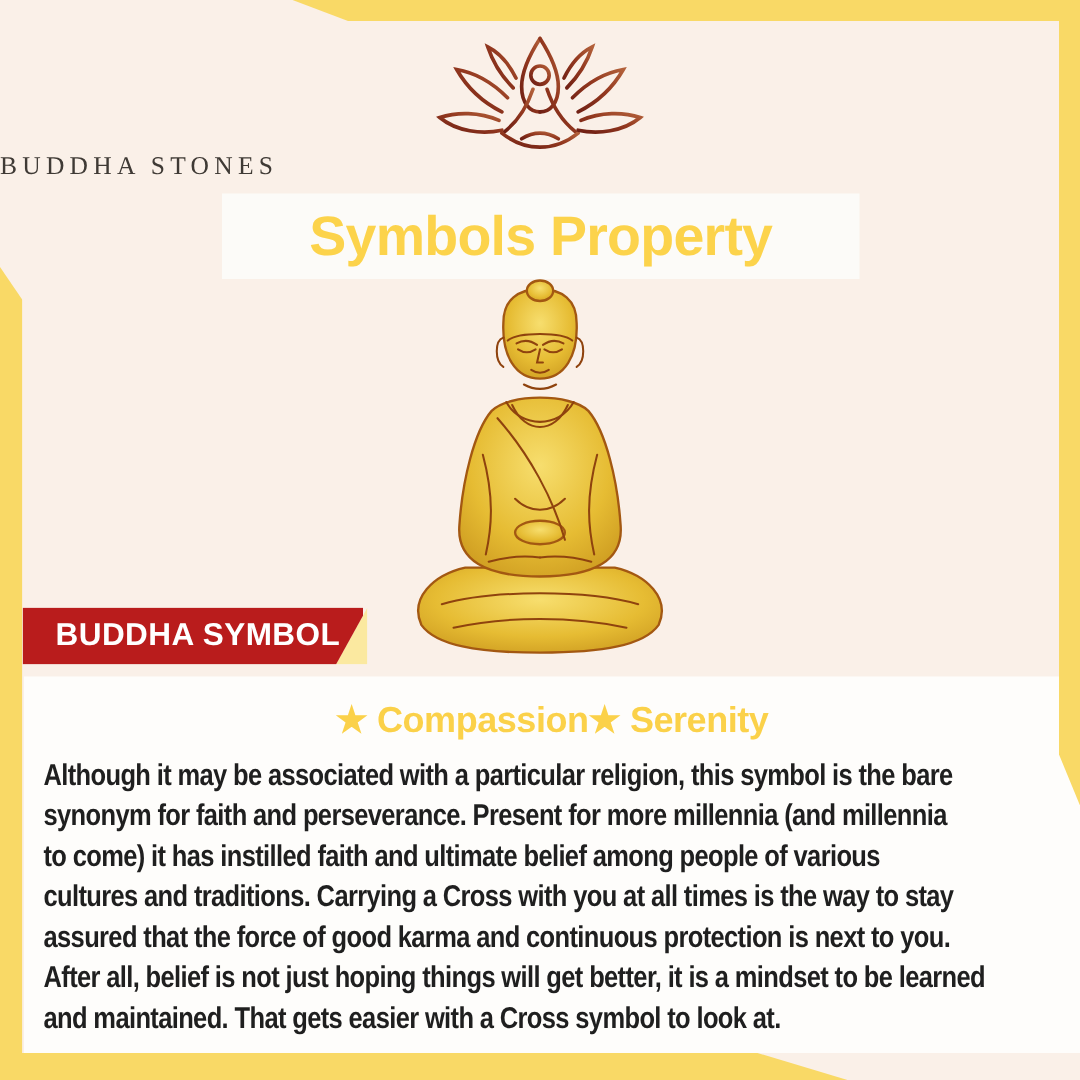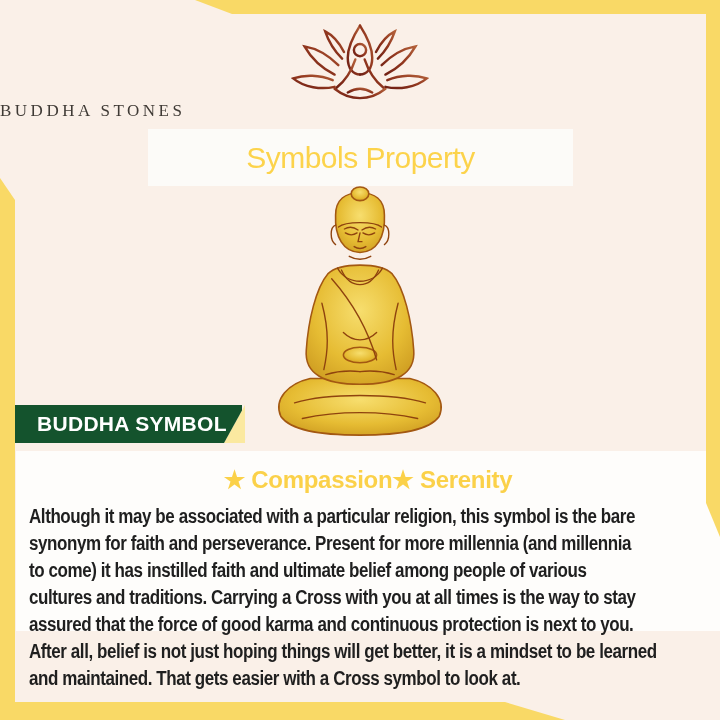--- a/index.html
+++ b/index.html
@@ -24,38 +24,38 @@
   .brand{
     margin-top:1px;font-family:"Liberation Serif", serif;
     font-size:17px;letter-spacing:3.5px;color:#3F3A35;font-weight:500;
   }
   
   .banner{
     position:absolute;left:148px;top:129px;width:425px;height:57px;
     background:#FCFBF8;display:flex;align-items:center;justify-content:center;
   }
   .banner-title{
-    font-size:30px;font-weight:400;color:#FCD34B;letter-spacing:-0.5px;
+    font-size:37px;font-weight:700;color:#FCD34B;letter-spacing:-0.5px;
   }
   
   .buddha{position:absolute;left:50%;top:186px;transform:translateX(-50%);}
   
   .band-tip{position:absolute;left:15px;top:405px;width:230px;height:38px;
     background:#FBE9A0;clip-path:polygon(230px 0,209px 38px,230px 38px);}
   .band{
     position:absolute;left:15px;top:405px;width:227px;height:38px;
-    background:#14532d;clip-path:polygon(0 0,230px 0,209px 38px,0 38px);
+    background:#b91c1c;clip-path:polygon(0 0,230px 0,209px 38px,0 38px);
     display:flex;align-items:center;
   }
   .band-label{
     padding-left:22px;color:#FFFFFF;font-size:21px;font-weight:600;letter-spacing:0.3px;
   }
   
   .content{
-    position:absolute;left:16px;top:451px;width:704px;height:180px;
+    position:absolute;left:16px;top:451px;width:704px;height:251px;
     background:#FEFDFB;
   }
   .heading{
     margin-top:15px;text-align:center;font-size:24px;font-weight:800;
     color:#FBD149;letter-spacing:-0.3px;
   }
   .body-text{
     margin-top:9px;margin-left:13px;width:800px;
     transform:scaleX(0.85);transform-origin:0 0;
     color:#1F1F1F;font-size:20px;font-weight:700;line-height:27px;

